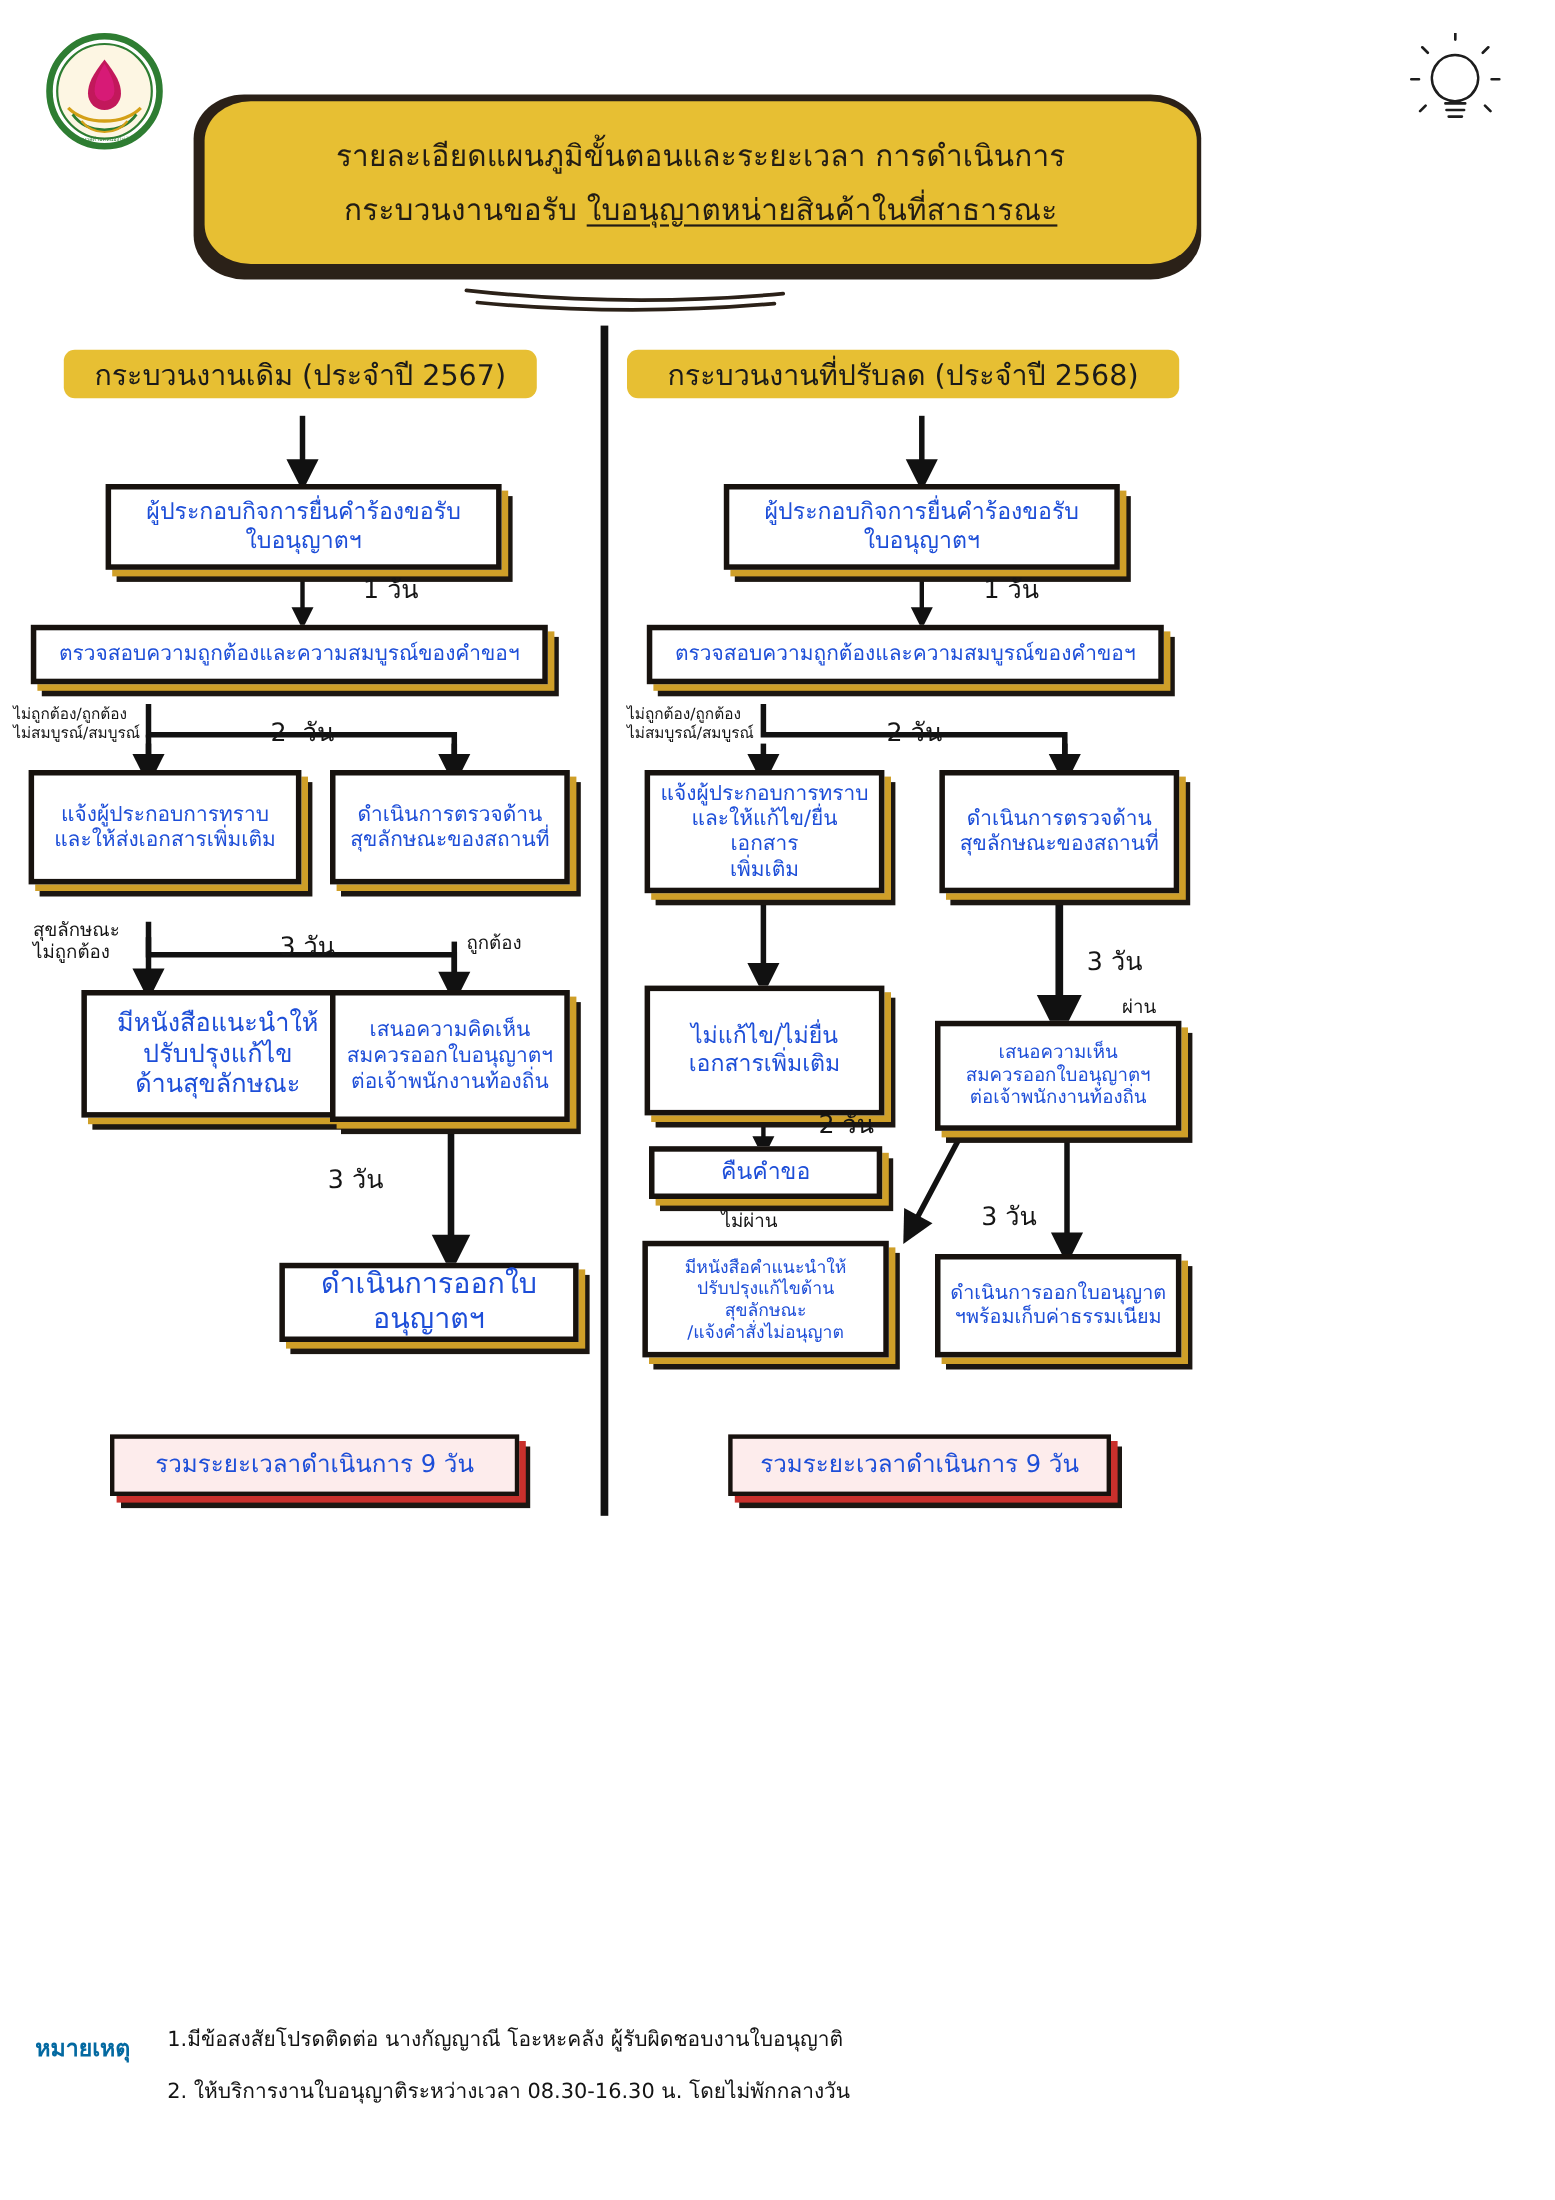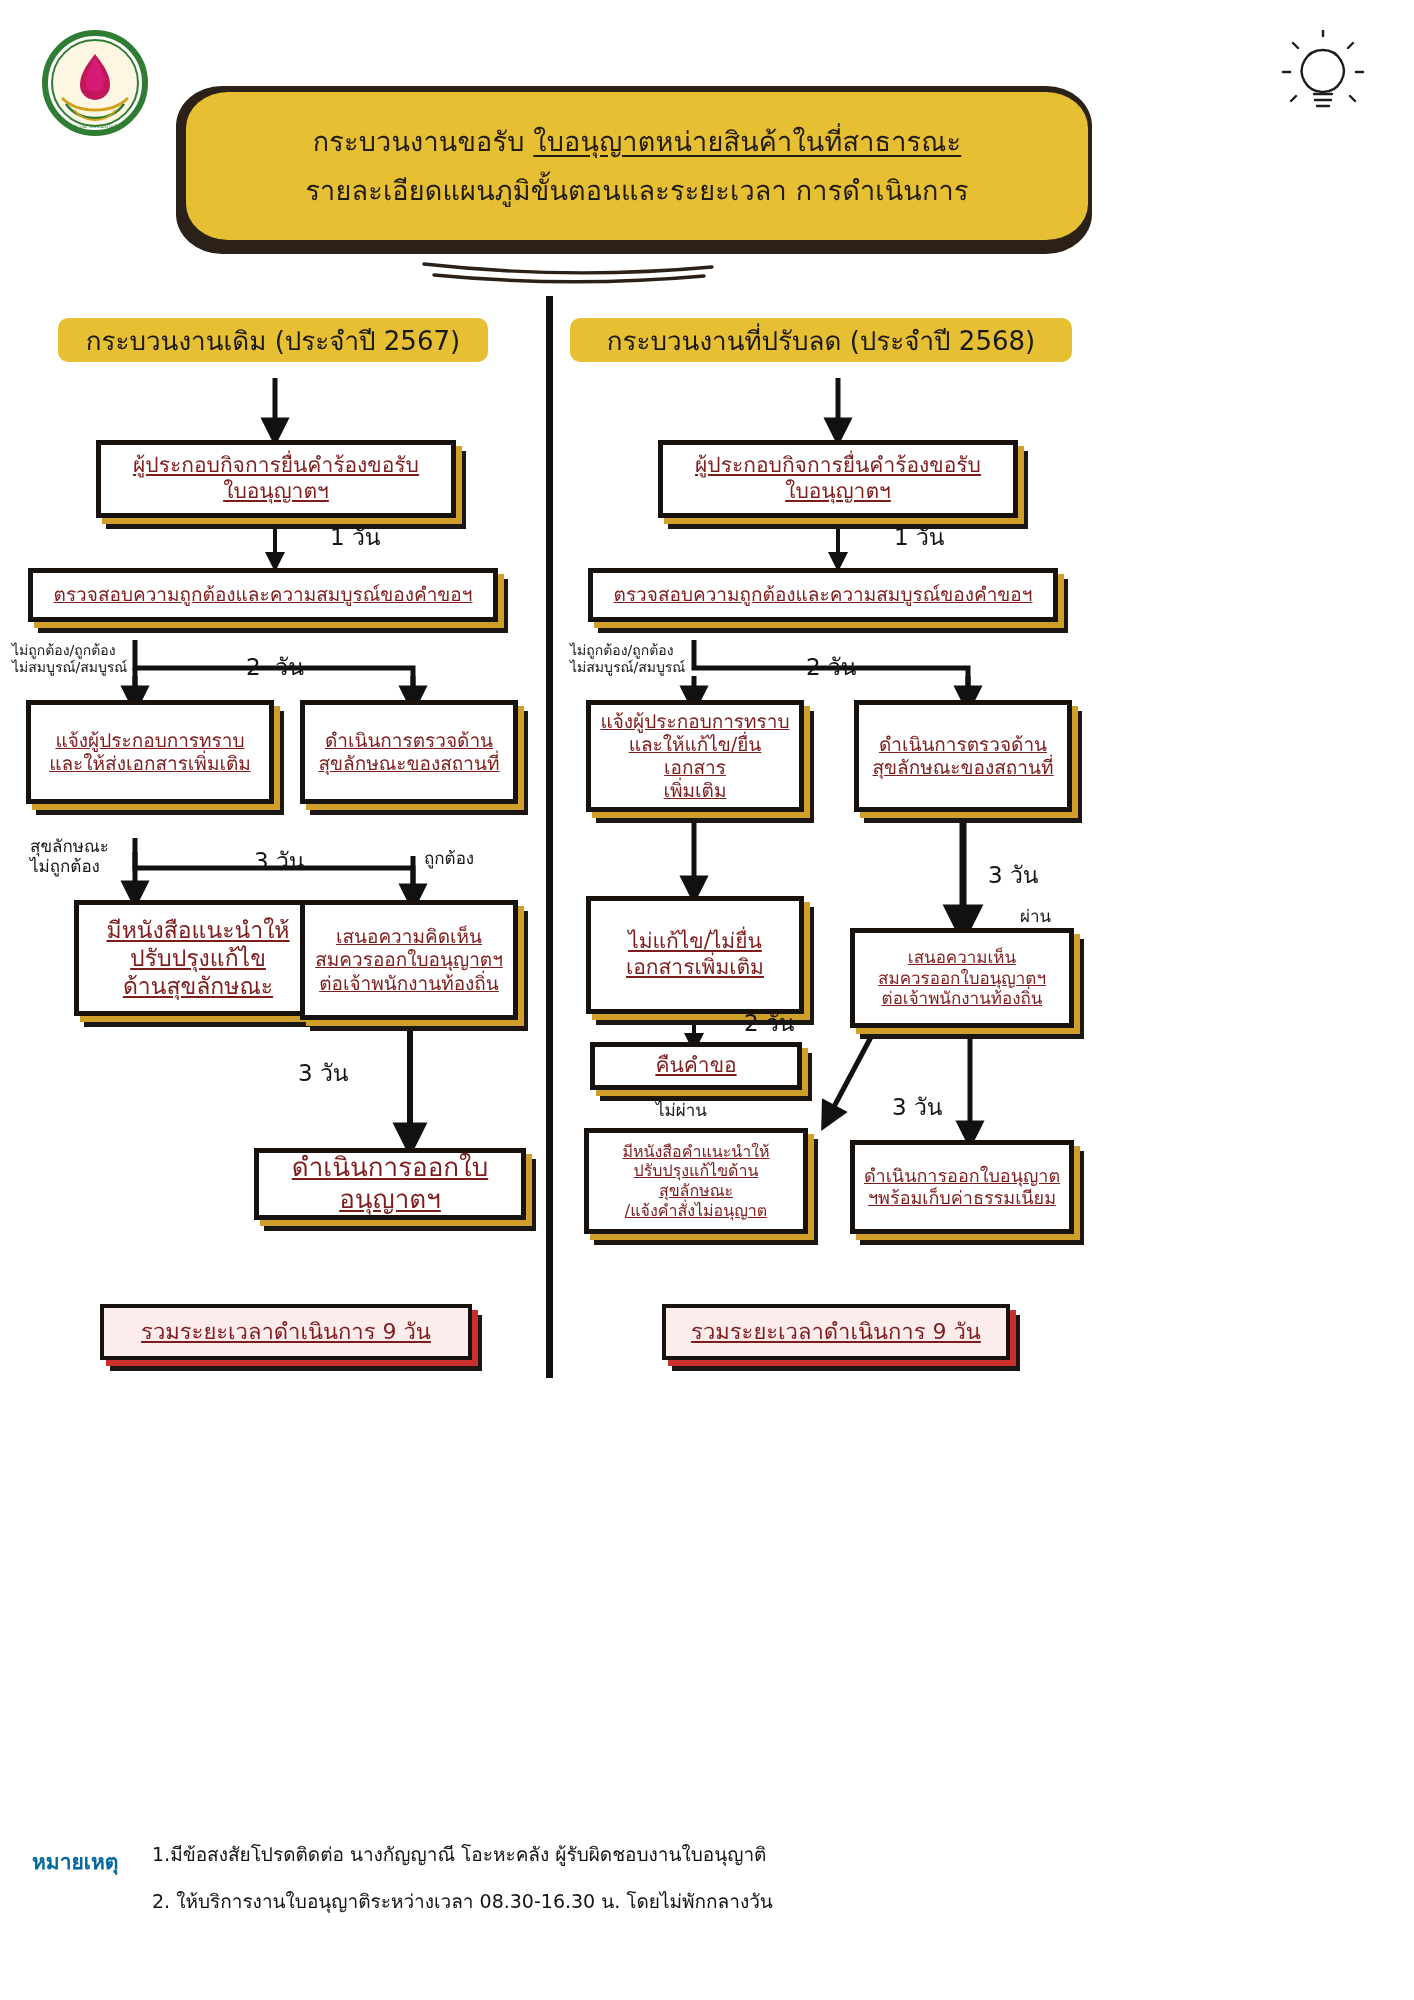--- a/index.html
+++ b/index.html
@@ -52,23 +52,22 @@
   
   .box{ position:absolute; }
   .box .sh2{ position:absolute; left:10px; top:11px; right:-10px; bottom:-11px; background:#1c1712; }
   .box .sh1{ position:absolute; left:6px;  top:6px;  right:-6px;  bottom:-6px;  background:#cf9f28; }
   .box .face{
     position:absolute; inset:0; background:#fff; border:5px solid #17120e;
     display:flex; align-items:center; justify-content:center; text-align:center;
     padding:4px 8px;
   }
   .box .face span{
-    display:block; line-height:1.22; color:#7f1d1d;
-    font-family:"DejaVu Sans",sans-serif;
-    text-decoration:underline;
+    display:block; line-height:1.22; color:#1d4ed8;
+    font-family:"DejaVu Sans",sans-serif;
   }
 
   
   .sumbox .sh1{ background:#c9302c; }
   .sumbox .face{ background:#fdecec; border:4px solid #17120e;align-items:center; }
 
   
   .lbl{
     position:absolute; color:#151515; white-space:pre; line-height:1.18;
     font-family:"DejaVu Sans",sans-serif;
@@ -106,22 +105,22 @@
 <svg class="abs" id="bulb" viewBox="0 0 90 95">
   <g fill="none" stroke="#1d1d1d" stroke-width="2.4" stroke-linecap="round">
     <path d="M45 62 a21 21 0 1 0 -0.5 0 Z"></path>
     <path d="M36 64 h18 M37 70 h16 M39 76 h12"></path>
     <path d="M45 6 v-6 M70 18 l5-5 M20 18 l-5-5 M78 42 h7 M5 42 h7 M72 66 l5 5 M18 66 l-5 5"></path>
   </g>
 </svg>
 
 <div class="abs" id="title-shadow"></div>
 <div class="abs" id="title-banner">
+  <div class="tline">รายละเอียดแผนภูมิขั้นตอนและระยะเวลา การดำเนินการ</div>
   <div class="tline"><span>กระบวนงานขอรับ </span><span class="ul">ใบอนุญาตหน่ายสินค้าในที่สาธารณะ</span></div>
-  <div class="tline">รายละเอียดแผนภูมิขั้นตอนและระยะเวลา การดำเนินการ</div>
 </div>
 <svg class="abs swash" viewBox="0 0 300 26">
   <path d="M6 6 Q150 22 294 9" fill="none" stroke="#2b2118" stroke-width="3.4" stroke-linecap="round"></path>
   <path d="M16 17 Q152 30 286 18" fill="none" stroke="#2b2118" stroke-width="3.4" stroke-linecap="round"></path>
 </svg>
 
 <div class="abs" id="divider"></div>
 
 <div class="abs col-head" id="head-left">กระบวนงานเดิม (ประจำปี 2567)</div>
 <div class="abs col-head" id="head-right">กระบวนงานที่ปรับลด (ประจำปี 2568)</div>

